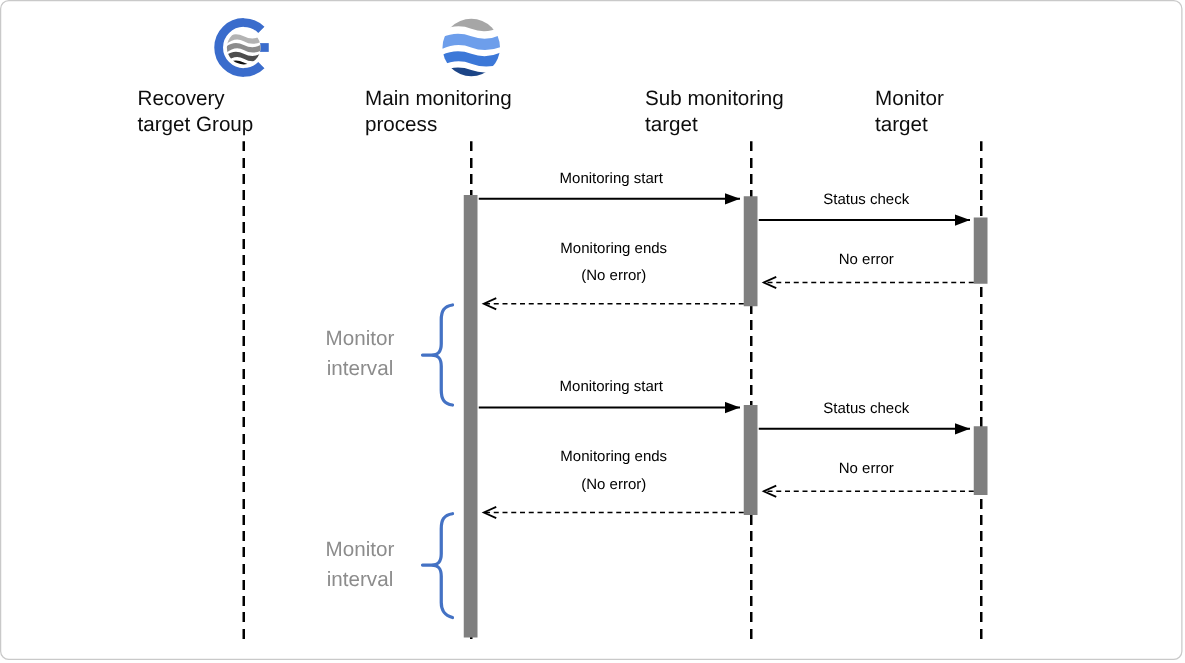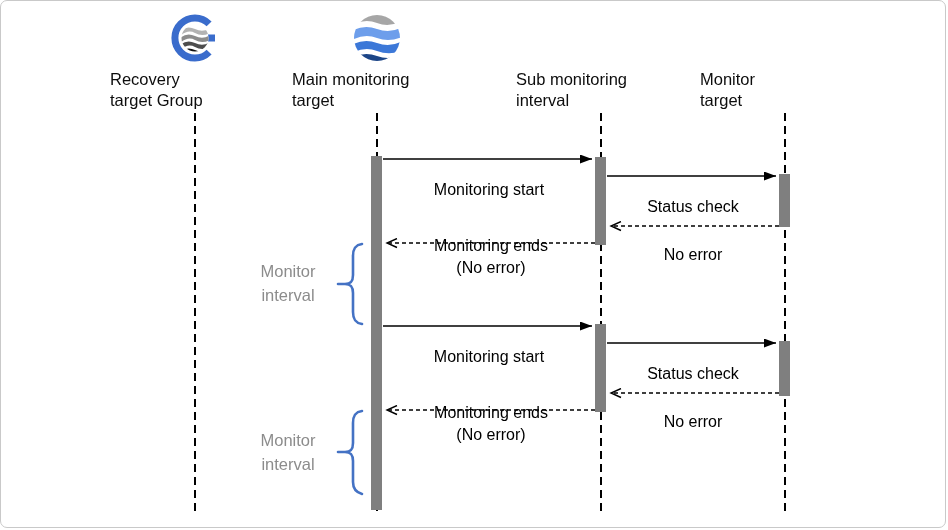--- a/index.html
+++ b/index.html
@@ -11,22 +11,22 @@
   .lifeline{
     position:absolute;width:2.5px;top:112px;height:400px;
     background:repeating-linear-gradient(to bottom,#000 0 8px,transparent 8px 13px);
   }
   .bar{position:absolute;width:11px;background:#7f7f7f;}
   .header-label{
     position:absolute;top:68px;width:170px;
     font-size:16.5px;line-height:21px;color:#0d0d0d;white-space:pre-line;
   }
   .msg{
-    position:absolute;width:220px;text-align:center;font-size:16px;
-    line-height:22px;color:#000;white-space:pre-line;margin-top:48px;
+    position:absolute;width:220px;text-align:center;font-size:12px;
+    line-height:22px;color:#000;white-space:pre-line;
   }
   .interval{
     position:absolute;width:140px;text-align:center;font-size:16.5px;
     line-height:24px;color:#8c8c8c;white-space:pre-line;
   }
   .overlay{position:absolute;left:0;top:0;pointer-events:none;}
   .icon{position:absolute;}
 </style>
 </head>
 <body>
@@ -72,23 +72,23 @@
       <path d="M0,0 H54 V9 Q40,17 27,12 T0,15 Z" fill="#a6a6a6"></path>
       <path d="M0,21 Q13,13 27,18 T54,15 V25 Q40,32 27,27 T0,30 Z" fill="#6d9eeb"></path>
       <path d="M0,35 Q13,27 27,32 T54,29 V39 Q40,45 27,40 T0,43 Z" fill="#3c78d8"></path>
       <path d="M0,48 Q13,40 27,45 T54,42 V56 H0 Z" fill="#1c4587"></path>
     </g>
   </svg>
 
   <div class="header-label" style="left:109px">Recovery
 target Group</div>
   <div class="header-label" style="left:291px">Main monitoring
+process</div>
+  <div class="header-label" style="left:515px">Sub monitoring
 target</div>
-  <div class="header-label" style="left:515px">Sub monitoring
-interval</div>
   <div class="header-label" style="left:699px">Monitor
 target</div>
 
   <div class="msg" style="left:378px;top:130px">Monitoring start</div>
   <div class="msg" style="left:582px;top:147px">Status check</div>
   <div class="msg" style="left:582px;top:195px">No error</div>
   <div class="msg" style="left:380px;top:186px">Monitoring ends
 (No error)</div>
 
   <div class="msg" style="left:378px;top:297px">Monitoring start</div>

